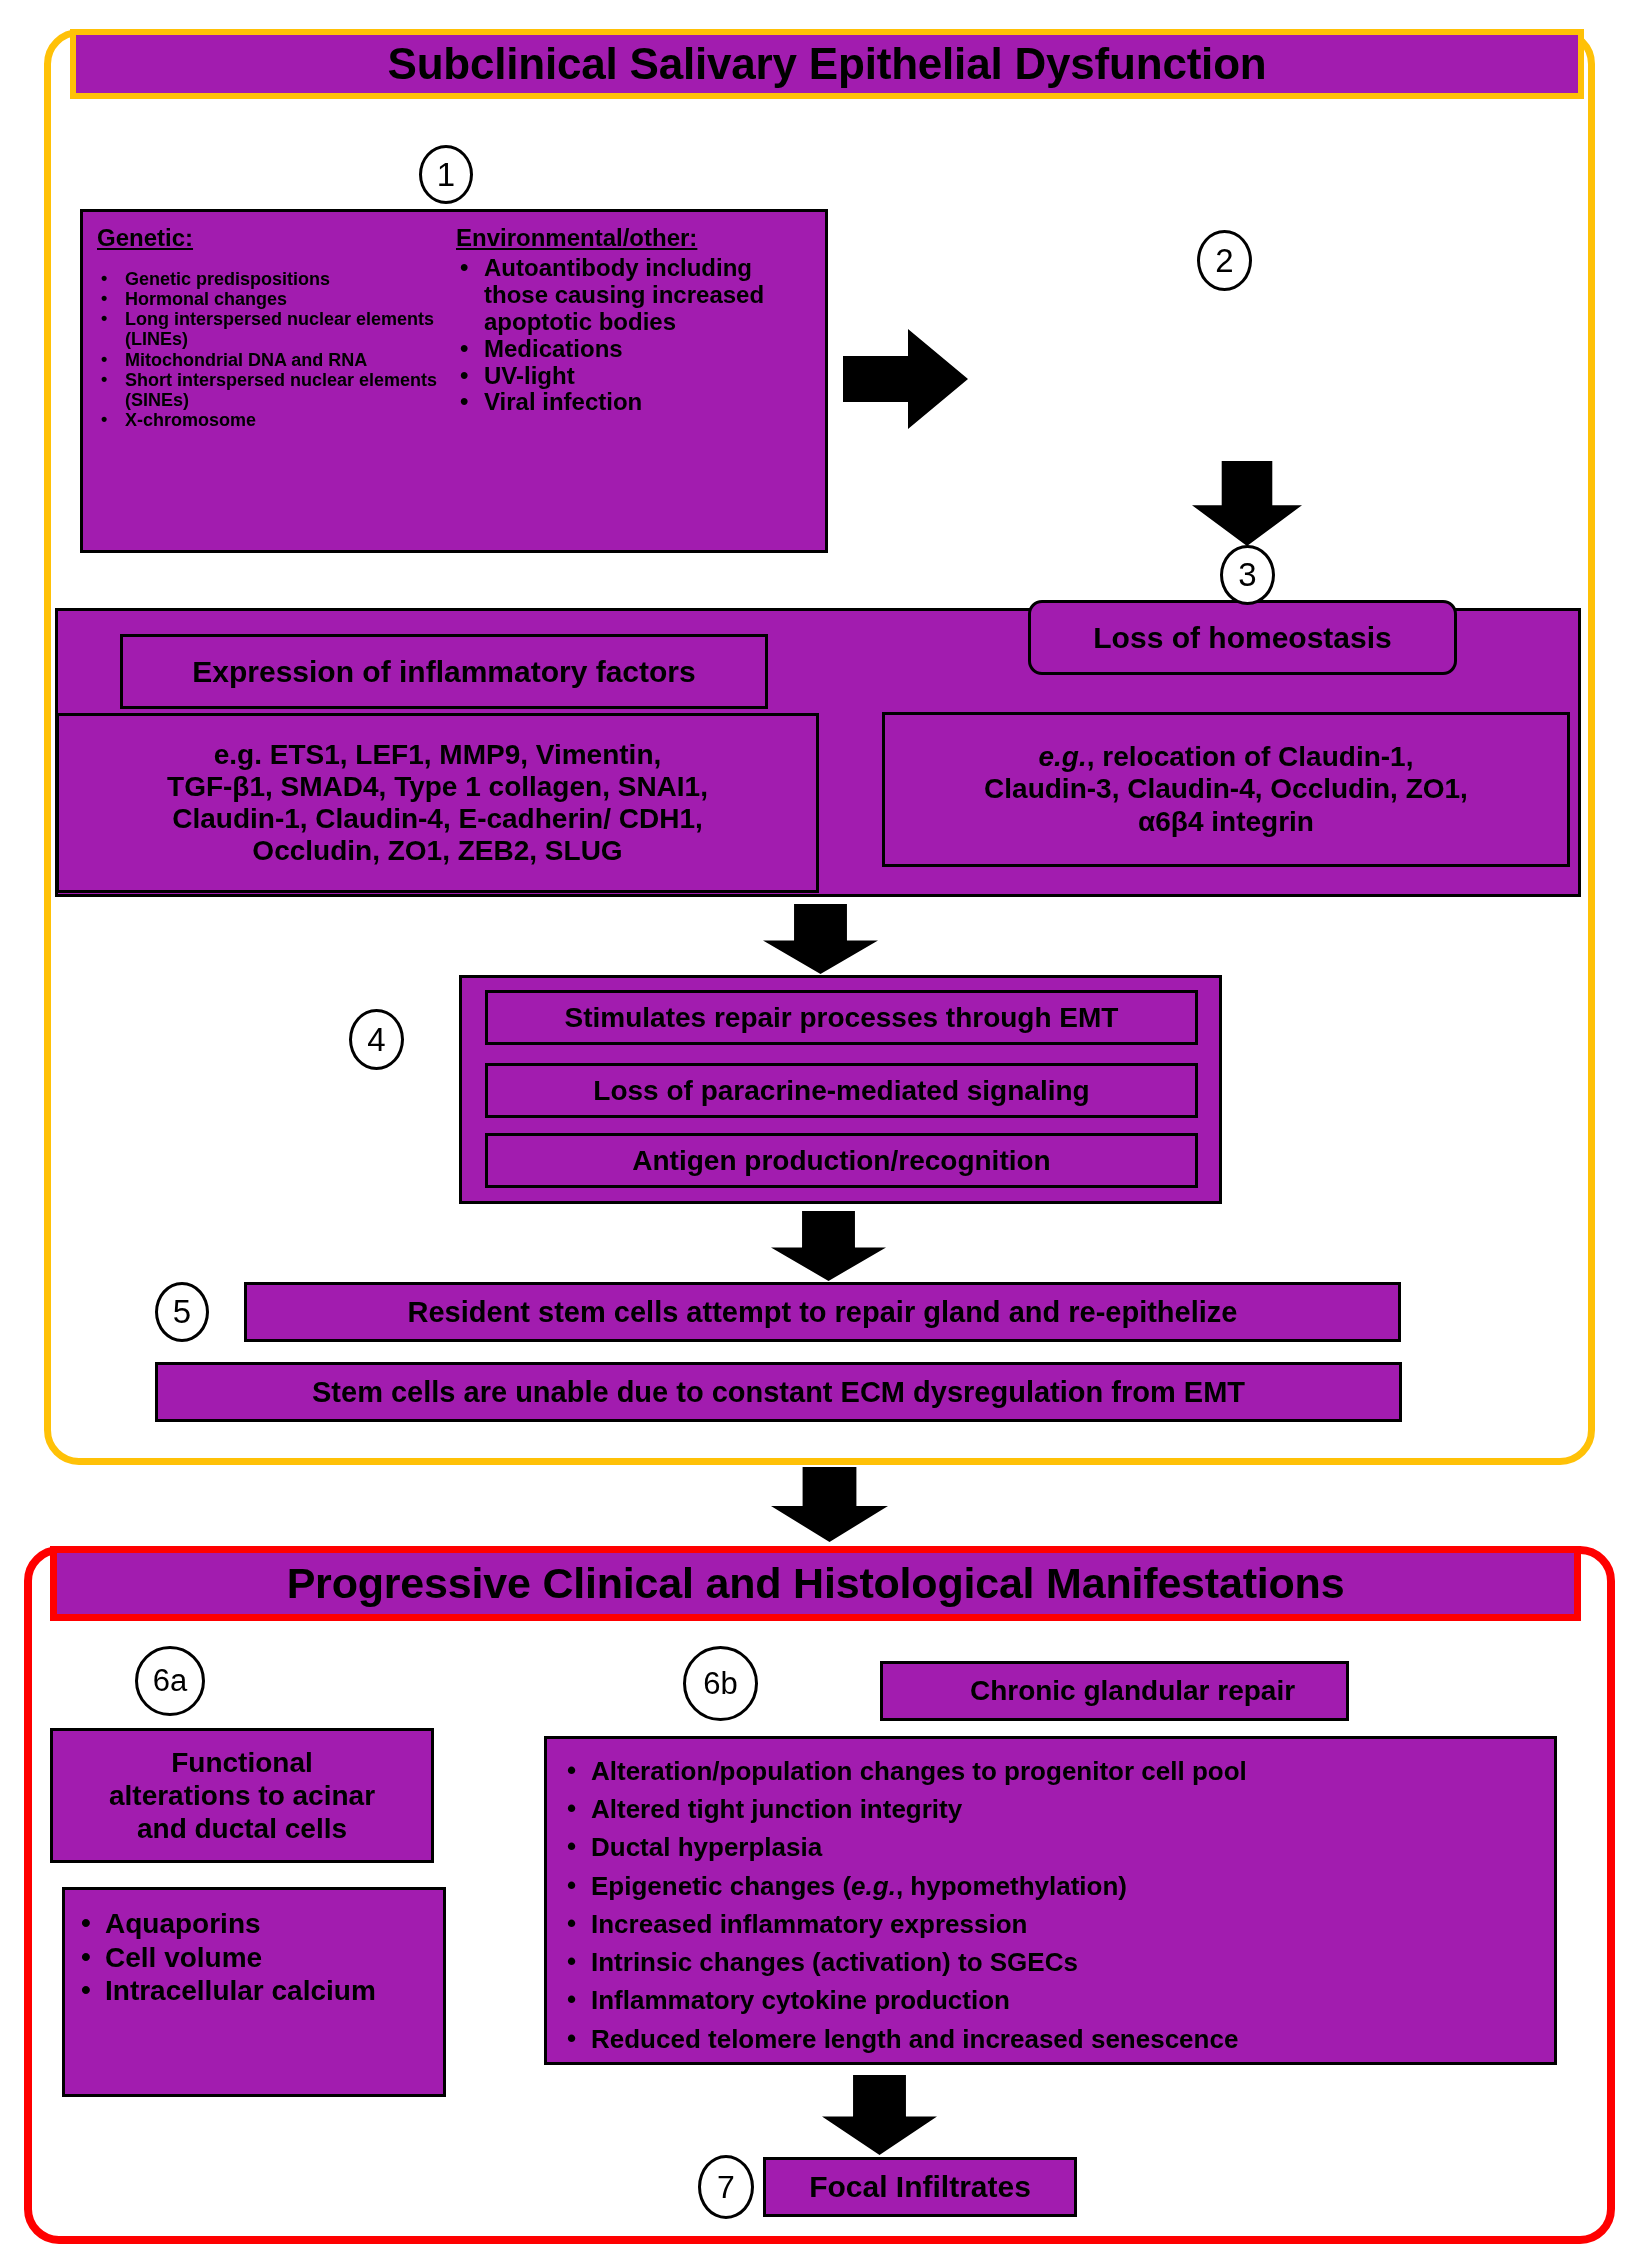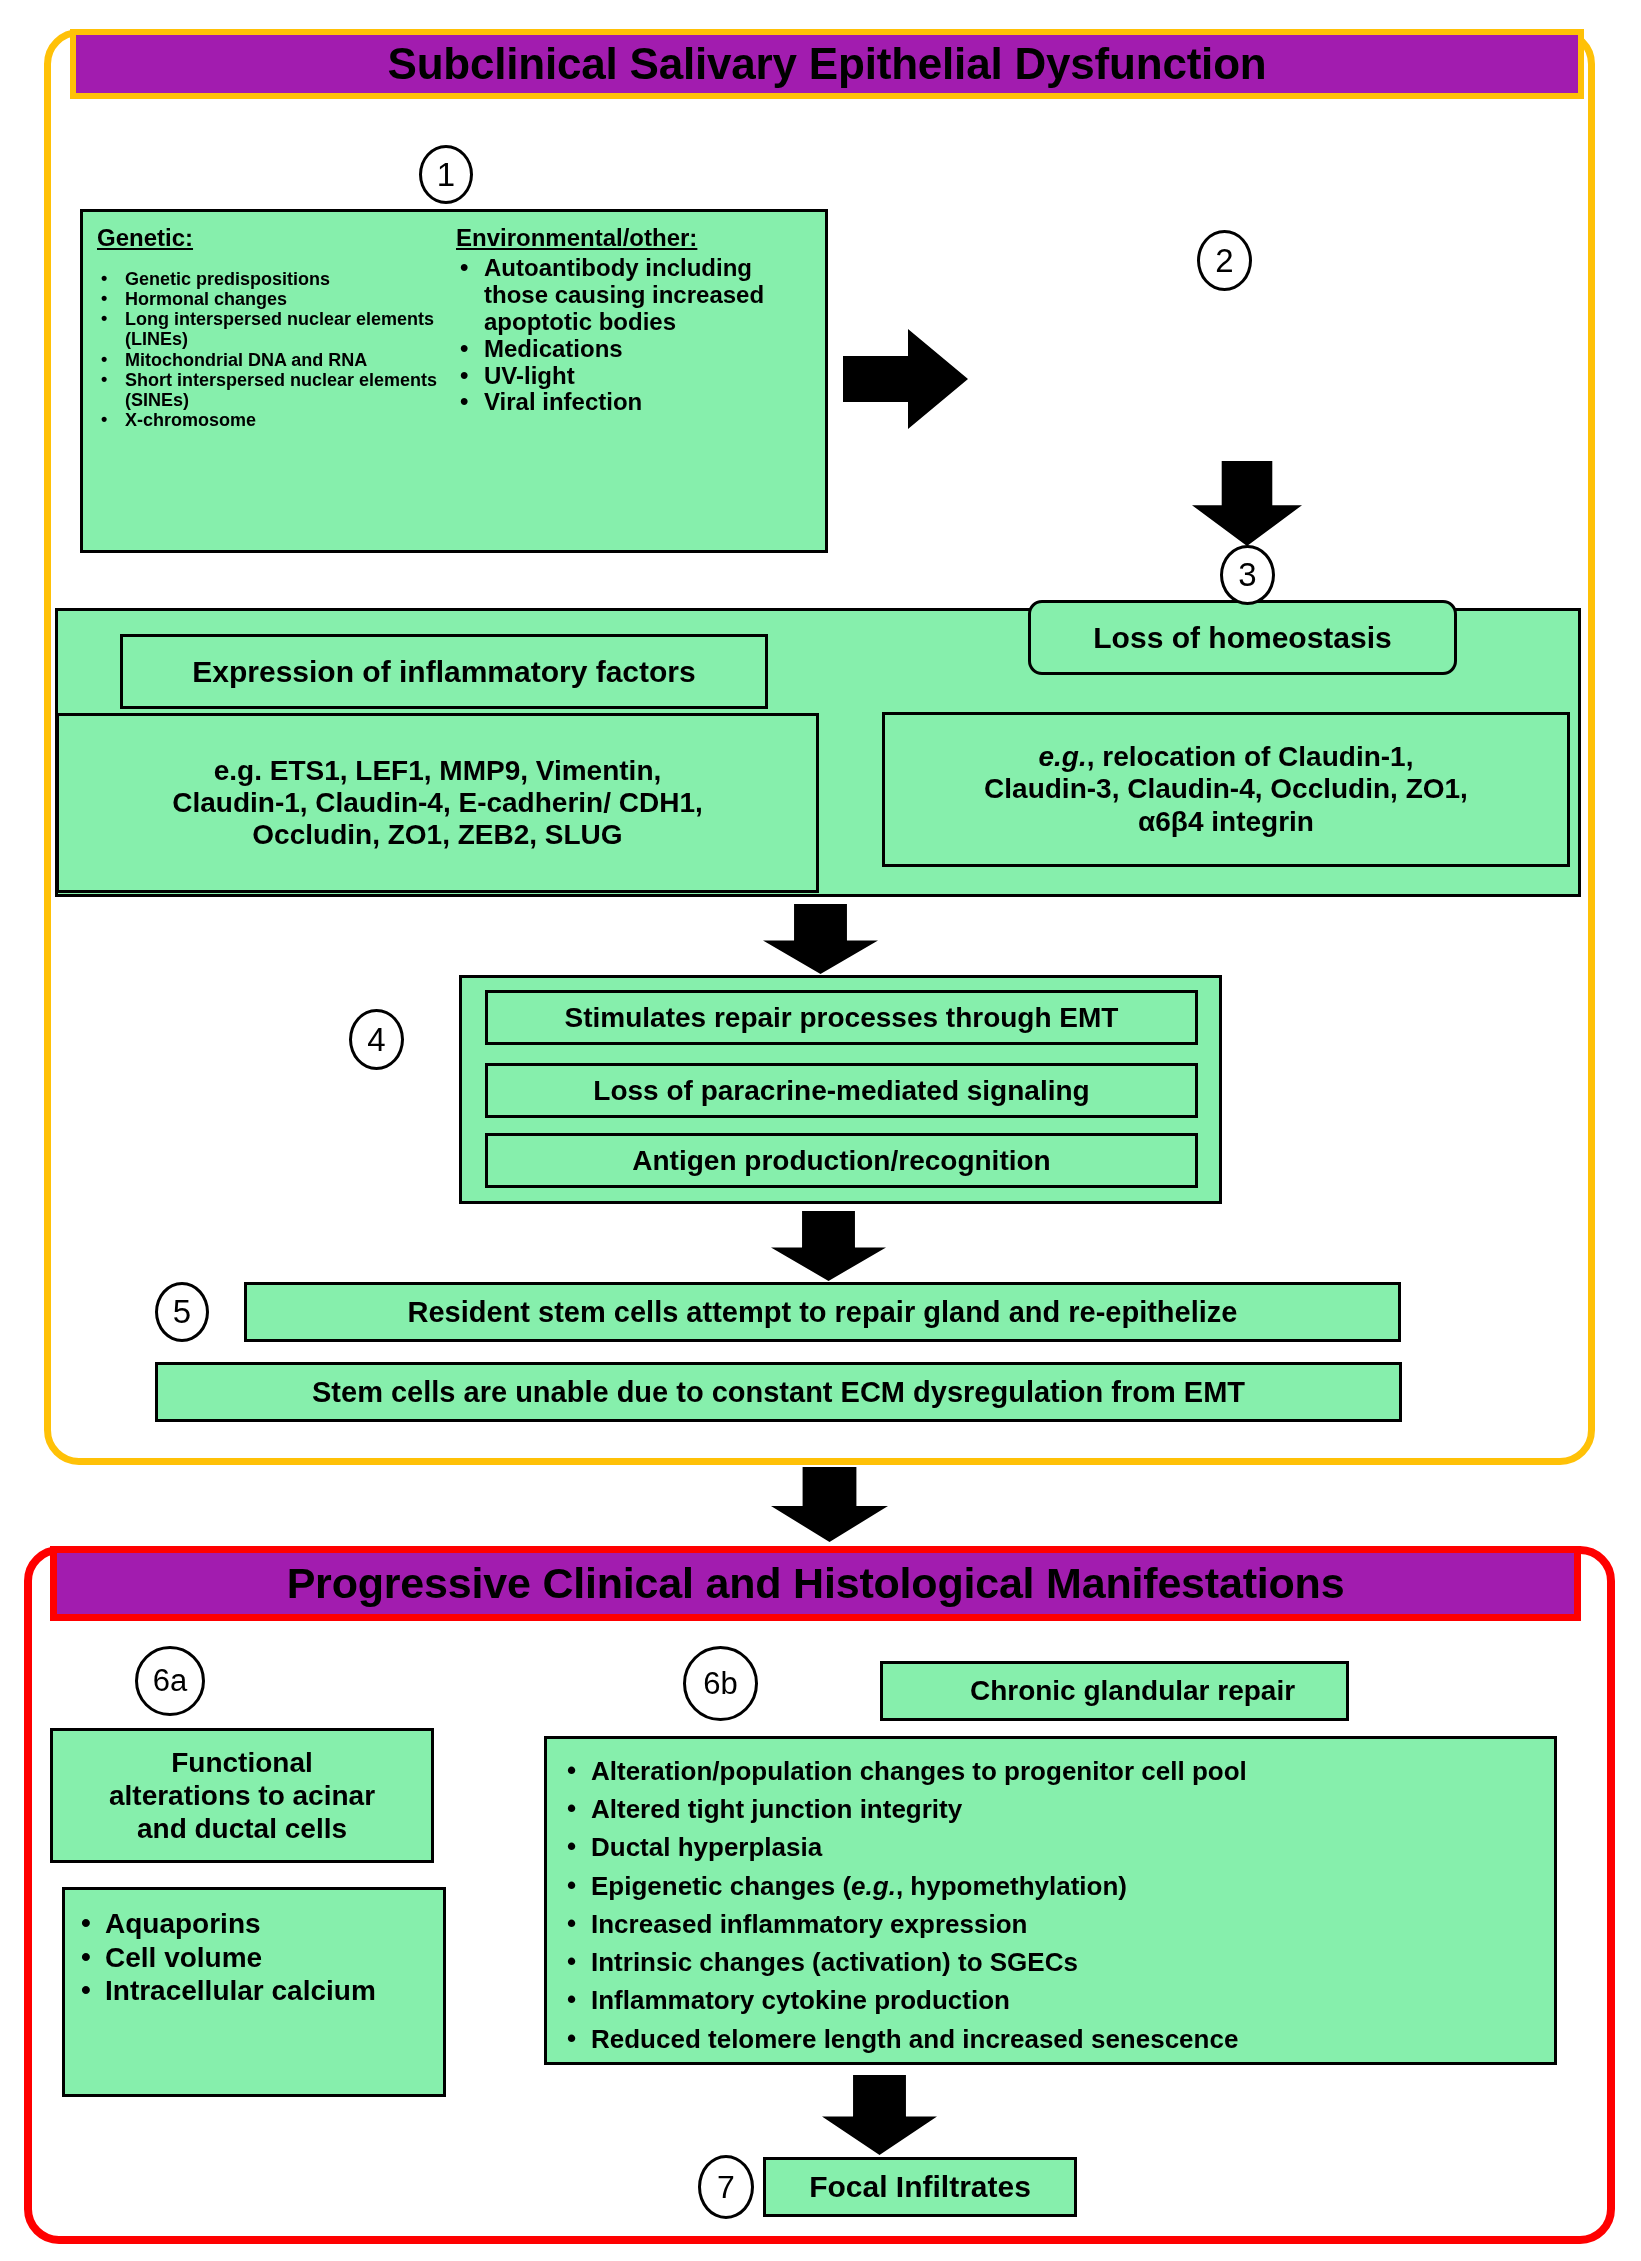--- a/index.html
+++ b/index.html
@@ -31,21 +31,21 @@
     left:70px;top:29px;width:1514px;height:70px;
     border:6.5px solid #FFC107;font-size:44px;letter-spacing:-0.2px;
   }
   #banner-progressive{
     left:50px;top:1546px;width:1531px;height:75px;
     border:7px solid #FF0000;font-size:43px;letter-spacing:-0.2px;
   }
 
   
   .bx{
-    position:absolute;box-sizing:border-box;background:#86efac;
+    position:absolute;box-sizing:border-box;background:#a21caf;
     border:3.5px solid #000;color:#000;
   }
   .bx.center{display:flex;align-items:center;justify-content:center;text-align:center;}
 
   
   .step{
     position:absolute;box-sizing:border-box;background:#fff;
     border:3.5px solid #000;border-radius:50%;
     display:flex;align-items:center;justify-content:center;
     font-weight:normal;color:#000;z-index:6;
@@ -128,20 +128,21 @@
 
   <div class="bx" style="left:55px;top:608px;width:1526px;height:289px;"></div>
 
   <div class="bx center" style="left:120px;top:634px;width:648px;height:75px;">
     <span style="font-size:30px;font-weight:bold;">Expression of inflammatory factors</span>
   </div>
 
   <div class="bx center" style="left:56px;top:713px;width:763px;height:180px;">
     <div class="lines" style="font-size:28px;line-height:1.14;">
       <div>e.g. ETS1, LEF1, MMP9, Vimentin,</div>
+      <div>TGF-β1, SMAD4, Type 1 collagen, SNAI1,</div>
       <div>Claudin-1, Claudin-4, E-cadherin/ CDH1,</div>
       <div>Occludin, ZO1, ZEB2, SLUG</div>
     </div>
   </div>
 
   <div class="bx center" style="left:1028px;top:600px;width:429px;height:75px;border-radius:14px;">
     <span style="font-size:30px;font-weight:bold;">Loss of homeostasis</span>
   </div>
 
   <div class="bx center" style="left:882px;top:712px;width:688px;height:155px;">

